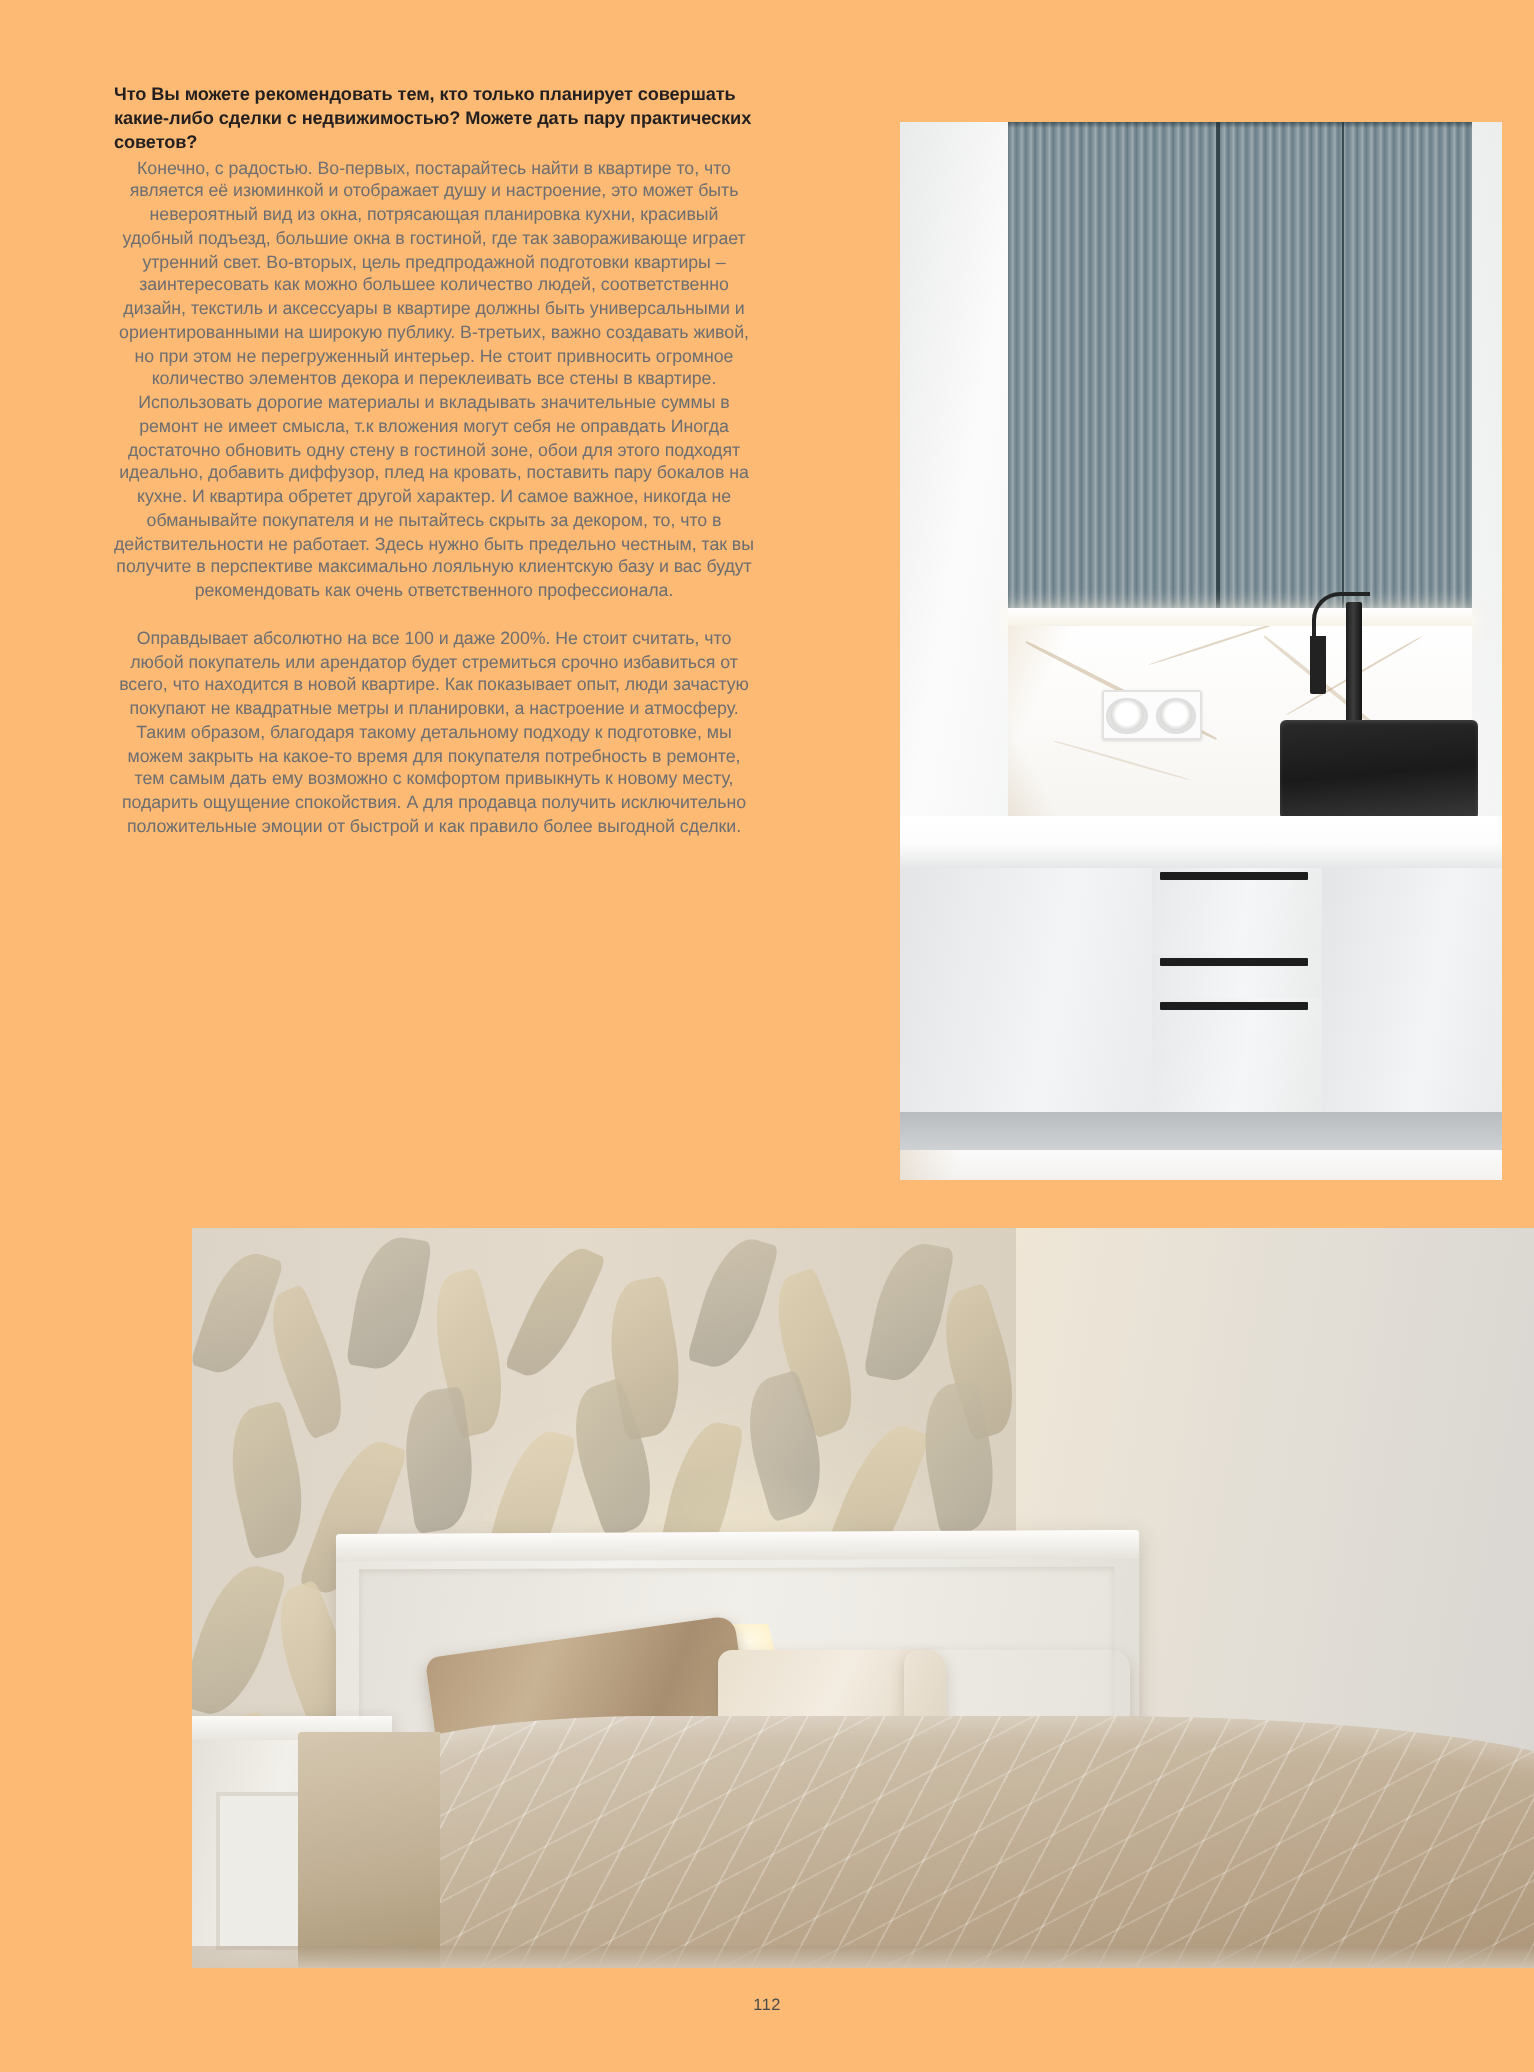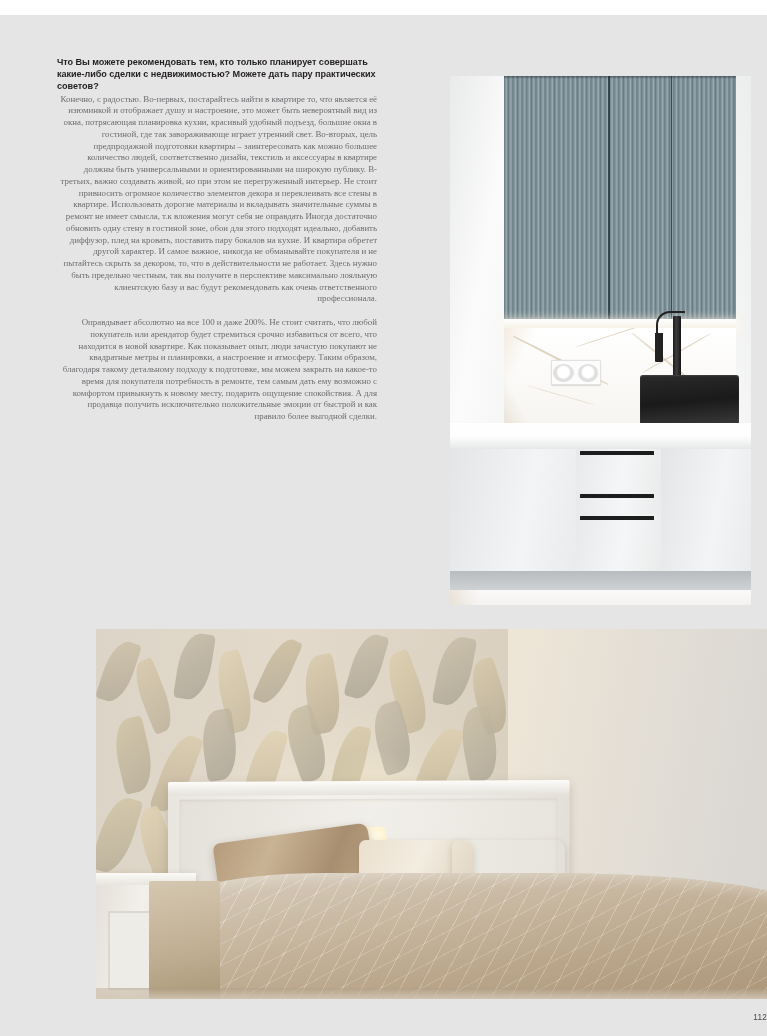--- a/index.html
+++ b/index.html
@@ -13,22 +13,21 @@
     height: 1036px;
     position: relative;
     overflow: hidden;
     font-family: "Liberation Sans", "DejaVu Sans", sans-serif;
     color: #58595b;
   }
 
   .page {
     position: absolute;
     inset: 0;
-    background: #e5e5e5;
-    margin-top: 15px;
+    background: #fdba74;
   }
 
   
   .text-column {
     position: absolute;
     left: 57px;
     top: 42px;
     width: 320px;
   }
   .q-heading {
@@ -38,22 +37,21 @@
     line-height: 11.9px;
     letter-spacing: -0.05px;
     margin: 0 0 1px 0;
   }
   .a-body {
     font-size: 8.9px;
     line-height: 11.75px;
     color: #6d6e71;
     letter-spacing: -0.02px;
     margin: 0;
-    text-align: right;
-    font-family: Liberation Serif, serif;
+    text-align: center;
   }
   .block-gap { height: 12px; }
 
   
   .kitchen-photo {
     position: absolute;
     left: 410px;
     top: 45px;
     width: 301px;
     height: 529px;
@@ -341,21 +339,21 @@
   .b-floorline {
     position: absolute; left: 0; right: 0; bottom: 0; height: 3%;
     background: linear-gradient(180deg, rgba(170,150,125,0.35), rgba(210,198,180,0.9));
   }
 
   
   .page-number {
     position: absolute;
     left: 0; right: 0;
     top: 998px;
-    text-align: right;
+    text-align: center;
     font-size: 8.2px;
     color: #4a4a4a;
     letter-spacing: 0.2px;
   }
 </style>
 </head>
 <body>
 
 <div class="page">
 

